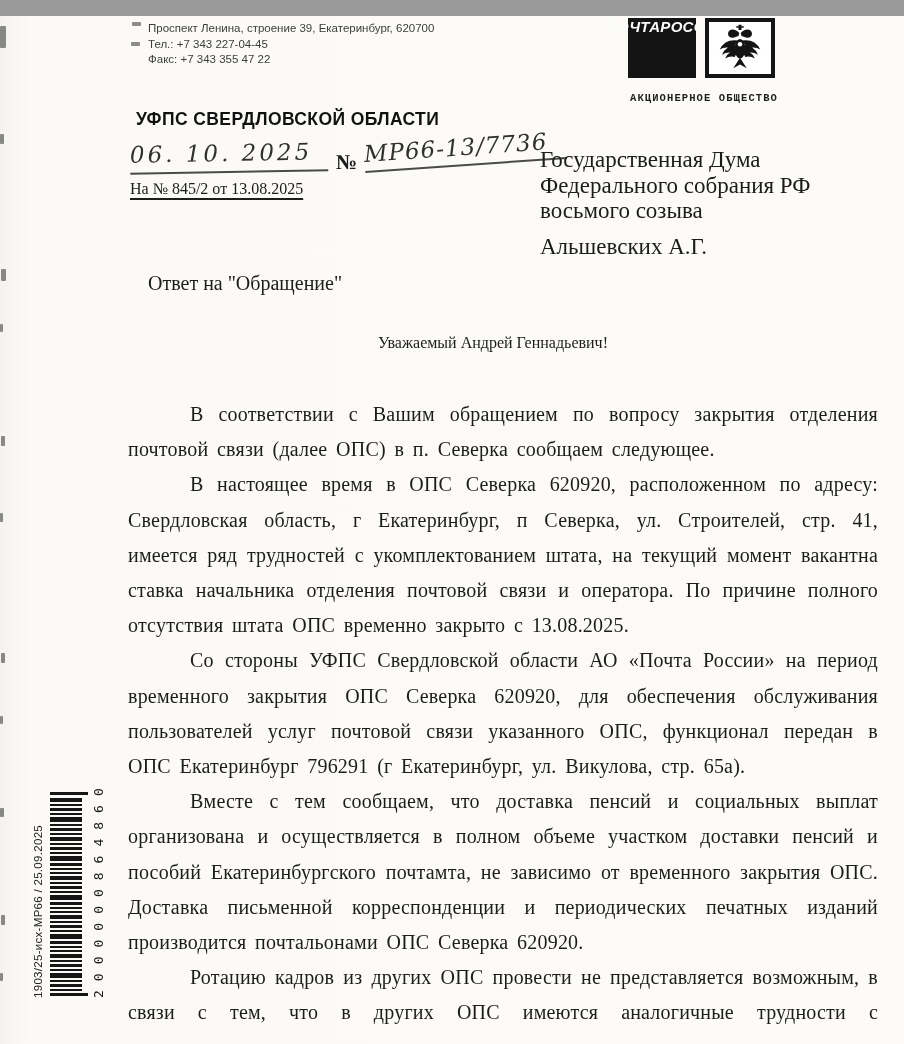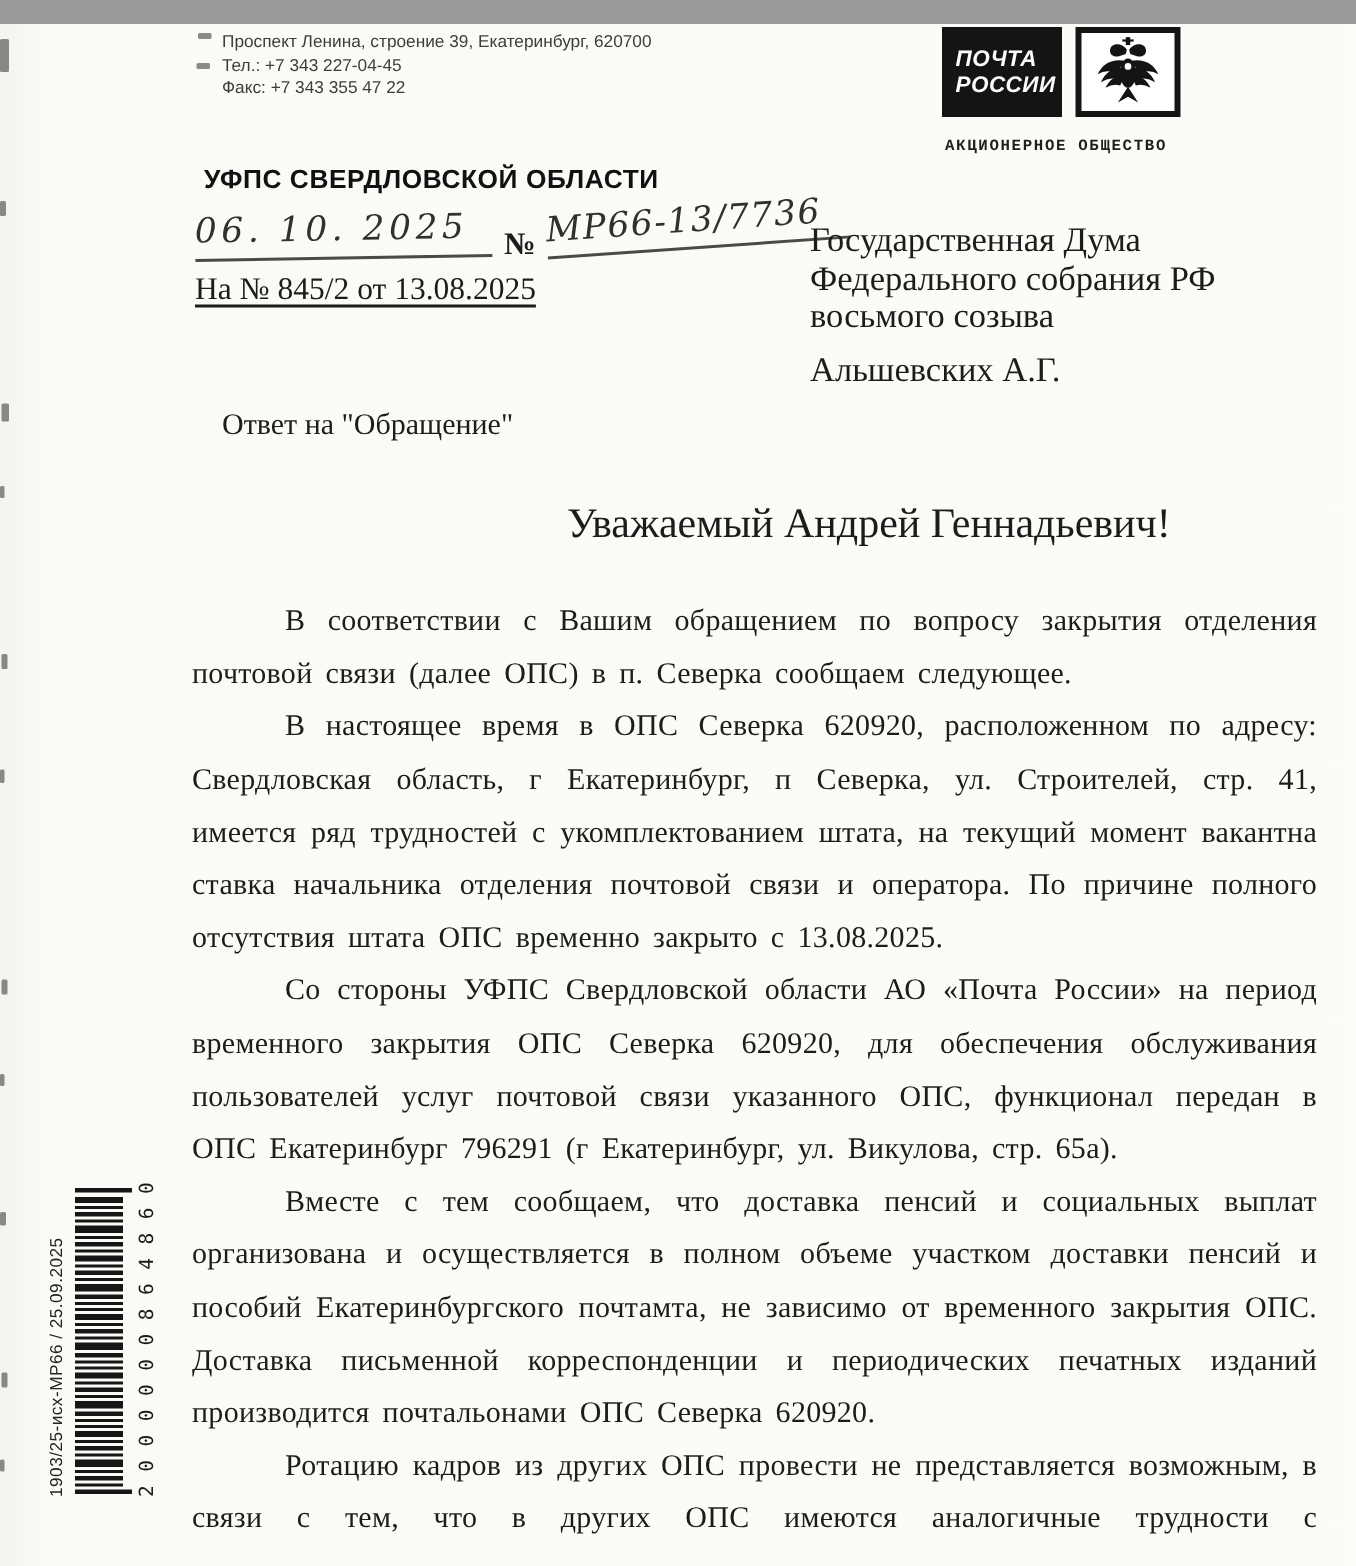--- a/index.html
+++ b/index.html
@@ -13,22 +13,22 @@
   .contact{
     position:absolute;left:148px;top:5px;
     font-family:"Liberation Sans",sans-serif;font-size:11.5px;line-height:15.5px;color:#3d3d3d;
   }
   .reg{
     position:absolute;left:478px;top:7px;
     font-family:"Liberation Sans",sans-serif;font-size:11.5px;line-height:15.5px;color:#3d3d3d;
   }
   .logo-row{position:absolute;left:628px;top:2px;display:flex;gap:9px;}
   .logo-word{
-    width:80px;height:60px;background:#141414;color:#fbfbfb;box-sizing:border-box;
-    display:flex;flex-direction:column;justify-content:center;padding-left:9px;
+    width:68px;height:60px;background:#141414;color:#fbfbfb;box-sizing:border-box;
+    display:flex;flex-direction:row;justify-content:center;padding-left:9px;
     font-family:"Liberation Sans",sans-serif;font-weight:bold;font-style:italic;
     font-size:15px;line-height:17px;letter-spacing:.3px;
   }
   .logo-emblem{
     width:70px;height:60px;border:4px solid #141414;box-sizing:border-box;background:#fff;
     display:flex;align-items:center;justify-content:center;
   }
   .org-type{
     position:absolute;left:630px;top:76px;color:#1f1f1f;
     font-family:Liberation Mono, monospace;font-weight:bold;font-size:10.5px;letter-spacing:1.1px;
@@ -43,29 +43,29 @@
     font-family:"DejaVu Serif",serif;font-style:italic;font-size:23px;letter-spacing:3px;color:#30302e;
     border-bottom:2px solid #4a4a48;padding-bottom:5px;transform:rotate(-1deg);
   }
   .no-sign{position:absolute;left:336px;top:134px;font-size:21px;font-weight:bold;}
   .hw-number{
     position:absolute;left:364px;top:118px;width:202px;
     font-family:"DejaVu Serif",serif;font-style:italic;font-size:23px;letter-spacing:1px;color:#30302e;
     border-bottom:2px solid #4a4a48;padding-bottom:4px;transform:rotate(-4deg);
   }
   .incoming{
-    position:absolute;left:130px;top:164px;font-size:21px;
+    position:absolute;left:130px;top:164px;font-size:16px;
     text-decoration:underline;text-underline-offset:4px;text-decoration-thickness:1.5px;
   }
   
   .recipient{position:absolute;left:540px;top:131px;font-size:23px;line-height:25.5px;}
   .addressee{margin-top:10px;}
   
   .subject{position:absolute;left:148px;top:256px;font-size:20px;}
-  .salutation{position:absolute;left:378px;top:318px;font-size:28px;}
+  .salutation{position:absolute;left:378px;top:318px;font-size:16px;}
   .body-text{
     position:absolute;left:128px;top:381px;width:750px;
     font-size:20px;line-height:35.2px;text-align:justify;
   }
   .body-text p{margin:0;text-indent:62px;letter-spacing:.2px;word-spacing:3.5px;}
   
   .barcode{
     position:absolute;left:32px;top:982px;width:232px;height:74px;
     transform:rotate(-90deg);transform-origin:0 0;
     display:flex;flex-direction:column;justify-content:space-between;

